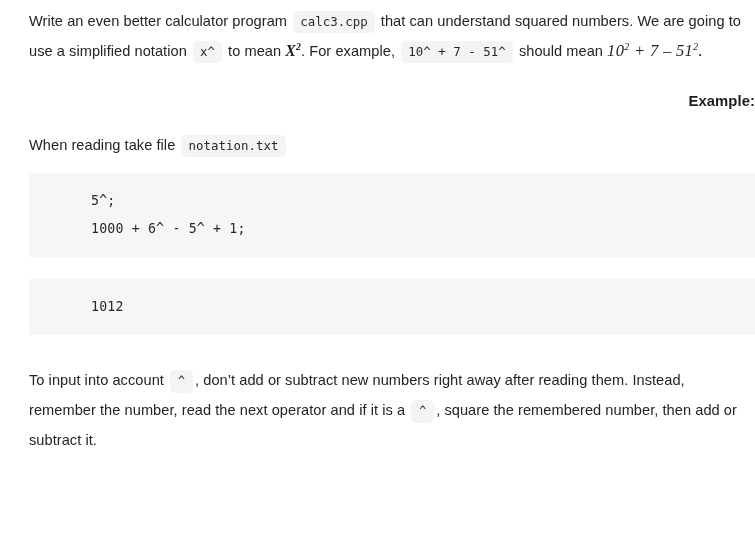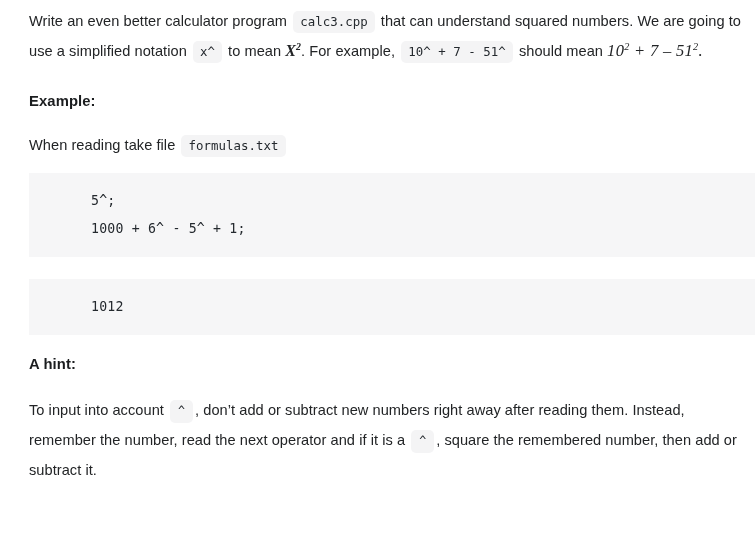--- a/index.html
+++ b/index.html
@@ -34,20 +34,21 @@
     padding-top: 6px;
   }
   .heading {
     margin: 0;
     padding: 0 0 0 29px;
     font-size: 14.8px;
     font-weight: bold;
     line-height: 30px;
     color: #1b1d1f;
     letter-spacing: 0.1px;
+    text-align: right;
   }
   .sp-20 { height: 20px; }
   .sp-16 { height: 16px; }
   .sp-14 { height: 14px; }
   .sp-13 { height: 13px; }
   .sp-11 { height: 11px; }
 
   code.inline {
     font-family: "DejaVu Sans Mono", "Liberation Mono", monospace;
     font-size: 12.4px;
@@ -104,39 +105,38 @@
 <div class="page">
 
   <p class="para p-intro"><span>Write an even better calculator program</span> <code class="inline">calc3.cpp</code> <span>that can understand squared numbers. We are going to use a simplified notation</span> <code class="inline">x^</code> <span>to mean</span> <span class="mathvar"><span>X</span><sup>2</sup></span><span>. For example,</span> <code class="inline">10^ + 7 - 51^</code> <span>should mean</span> <span class="mathexpr"><span>10</span><sup>2</sup><span> + 7 – </span><span>51</span><sup>2</sup><span>.</span></span></p>
 
   <div class="sp-20"></div>
 
   <p class="heading">Example:</p>
 
   <div class="sp-14"></div>
 
-  <p class="para"><span>When reading take file</span> <code class="inline">formulas.txt</code></p>
+  <p class="para"><span>When reading take file</span> <code class="inline">notation.txt</code></p>
 
   <div class="sp-13"></div>
 
   <div class="codeblock">
     <div class="line">5^;</div>
     <div class="line">1000 + 6^ - 5^ + 1;</div>
   </div>
 
   <div class="sp-11"></div>
 
 
   <div class="sp-11"></div>
 
   <div class="codeblock">
     <div class="line">1012</div>
   </div>
 
   <div class="sp-14"></div>
 
-  <p class="heading">A hint:</p>
 
   <div class="sp-16"></div>
 
   <p class="para"><span>To input into account</span> <code class="inline tiny">^</code><span>, don’t add or subtract new numbers right away after reading them. Instead, remember the number, read the next operator and if it is a</span> <code class="inline tiny">^</code><span>, square the remembered number, then add or subtract it.</span></p>
 
 </div>
 
 </body></html>

